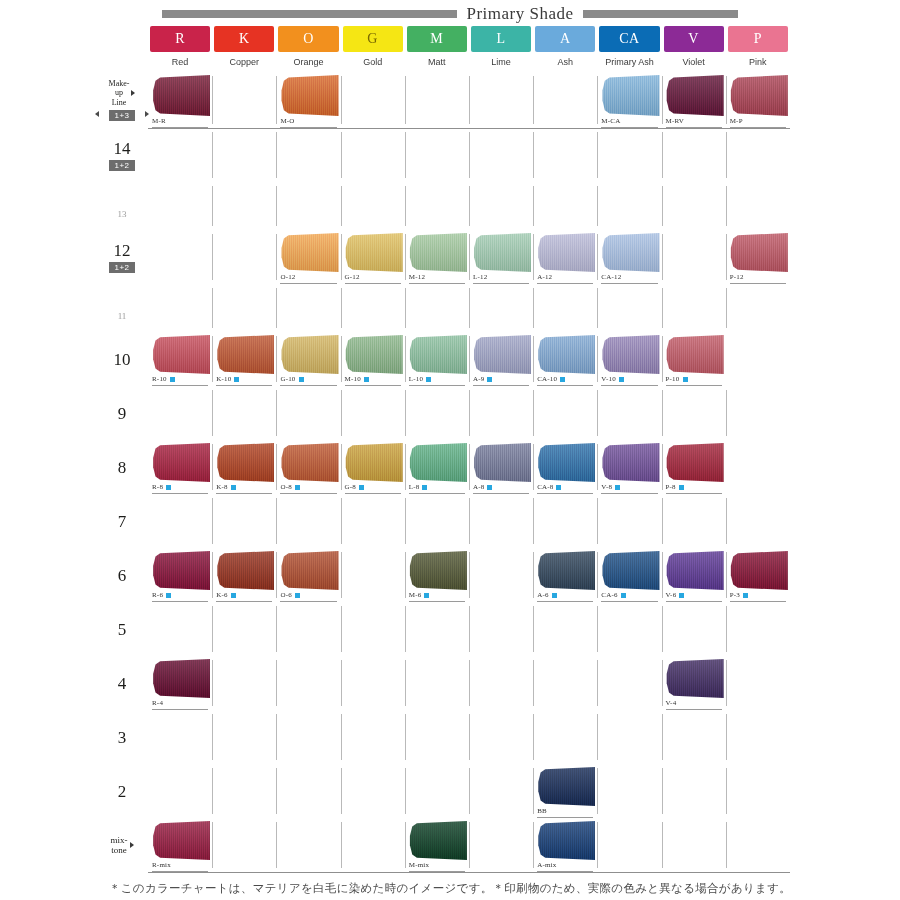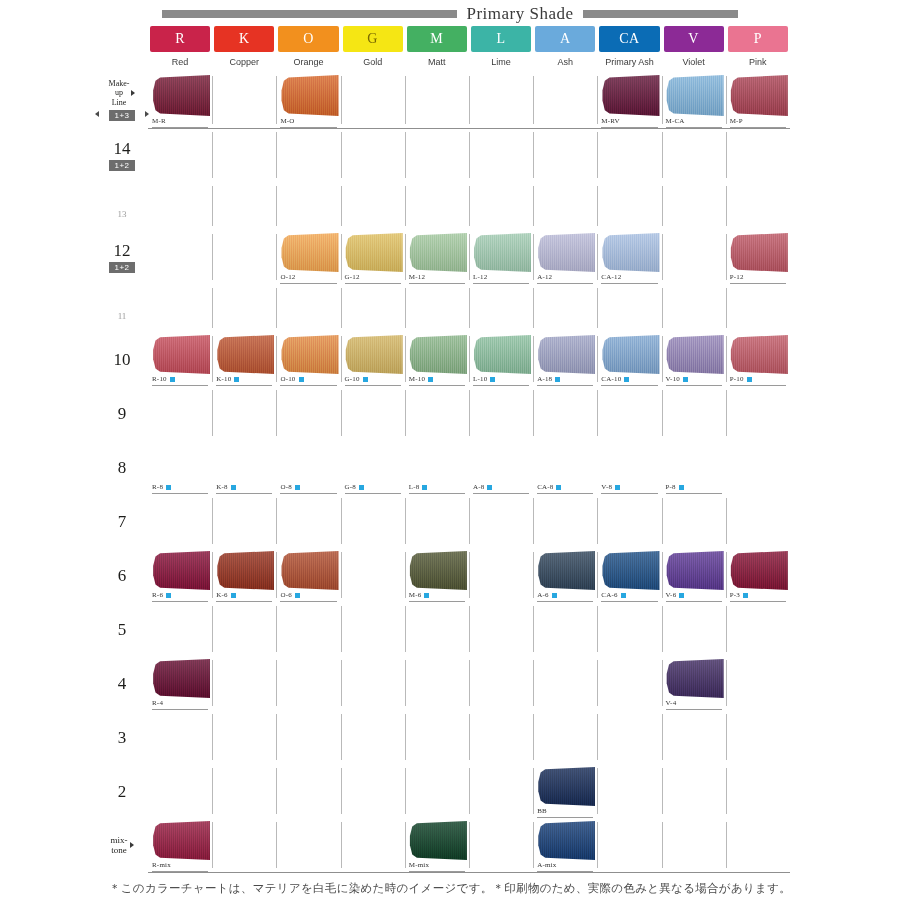--- a/index.html
+++ b/index.html
@@ -258,33 +258,33 @@
         </div>
         <div class="cell">
           <span class="vline"></span>
         </div>
         <div class="cell">
           <span class="vline"></span>
         </div>
         <div class="cell">
           <span class="vline"></span>
           <div class="lock">
+            <div class="shape" style="background:#7aaed6"></div>
+          </div>
+          <div class="codeline">
+            <span class="code">M-CA</span>
+          </div>
+        </div>
+        <div class="cell">
+          <span class="vline"></span>
+          <div class="lock">
             <div class="shape" style="background:#5d1636"></div>
           </div>
           <div class="codeline">
             <span class="code">M-RV</span>
-          </div>
-        </div>
-        <div class="cell">
-          <span class="vline"></span>
-          <div class="lock">
-            <div class="shape" style="background:#7aaed6"></div>
-          </div>
-          <div class="codeline">
-            <span class="code">M-CA</span>
           </div>
         </div>
         <div class="cell">
           <span class="vline"></span>
           <div class="lock">
             <div class="shape" style="background:#a34050"></div>
           </div>
           <div class="codeline">
             <span class="code">M-P</span>
           </div>
@@ -468,30 +468,20 @@
             <div class="shape" style="background:#b85231"></div>
           </div>
           <div class="codeline">
             <span class="code">K-10</span>
             <span class="mark"></span>
           </div>
         </div>
         <div class="cell">
           <span class="vline"></span>
           <div class="lock">
-            <div class="shape" style="background:#e08441"></div>
-          </div>
-          <div class="codeline">
-            <span class="code">O-10</span>
-            <span class="mark"></span>
-          </div>
-        </div>
-        <div class="cell">
-          <span class="vline"></span>
-          <div class="lock">
             <div class="shape" style="background:#cfb05f"></div>
           </div>
           <div class="codeline">
             <span class="code">G-10</span>
             <span class="mark"></span>
           </div>
         </div>
         <div class="cell">
           <span class="vline"></span>
           <div class="lock">
@@ -511,21 +501,21 @@
             <span class="code">L-10</span>
             <span class="mark"></span>
           </div>
         </div>
         <div class="cell">
           <span class="vline"></span>
           <div class="lock">
             <div class="shape" style="background:#9a9fc1"></div>
           </div>
           <div class="codeline">
-            <span class="code">A-18</span>
+            <span class="code">A-9</span>
             <span class="mark"></span>
           </div>
         </div>
         <div class="cell">
           <span class="vline"></span>
           <div class="lock">
             <div class="shape" style="background:#7ba3ce"></div>
           </div>
           <div class="codeline">
             <span class="code">CA-10</span>
@@ -576,21 +566,21 @@
         <div class="cell">
           <span class="vline"></span>
         </div>
         <div class="cell">
           <span class="vline"></span>
         </div>
         <div class="cell">
           <span class="vline"></span>
         </div>
       </div>
-      <div class="brow" style="height: 54px; align-items: flex-end;">
+      <div class="brow" style="height: 54px;">
         <div class="cell first">
           <div class="lock">
             <div class="shape" style="background:#9e203c"></div>
           </div>
           <div class="codeline">
             <span class="code">R-8</span>
             <span class="mark"></span>
           </div>
         </div>
         <div class="cell">

